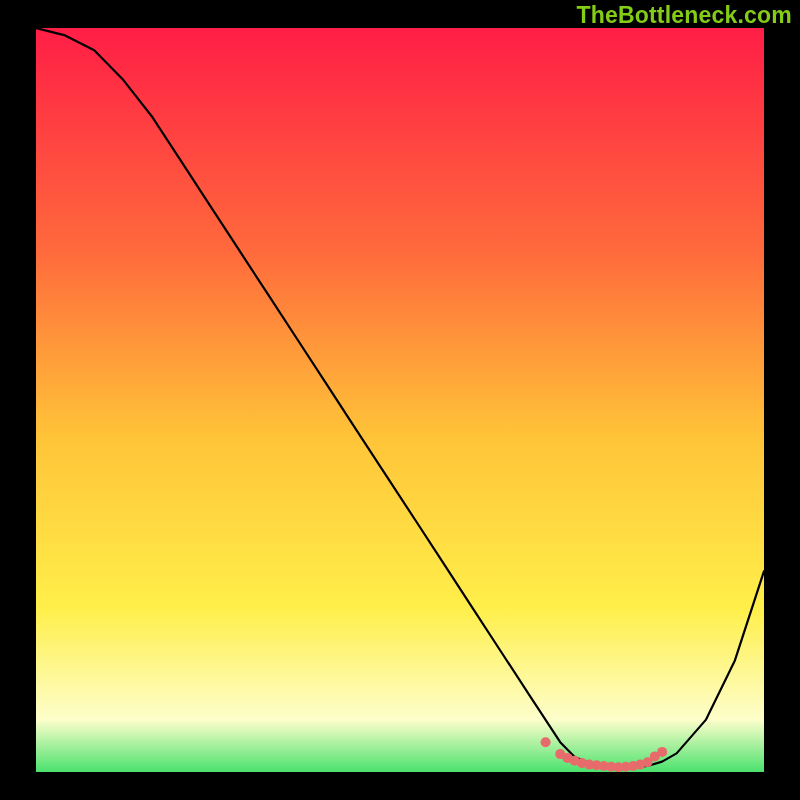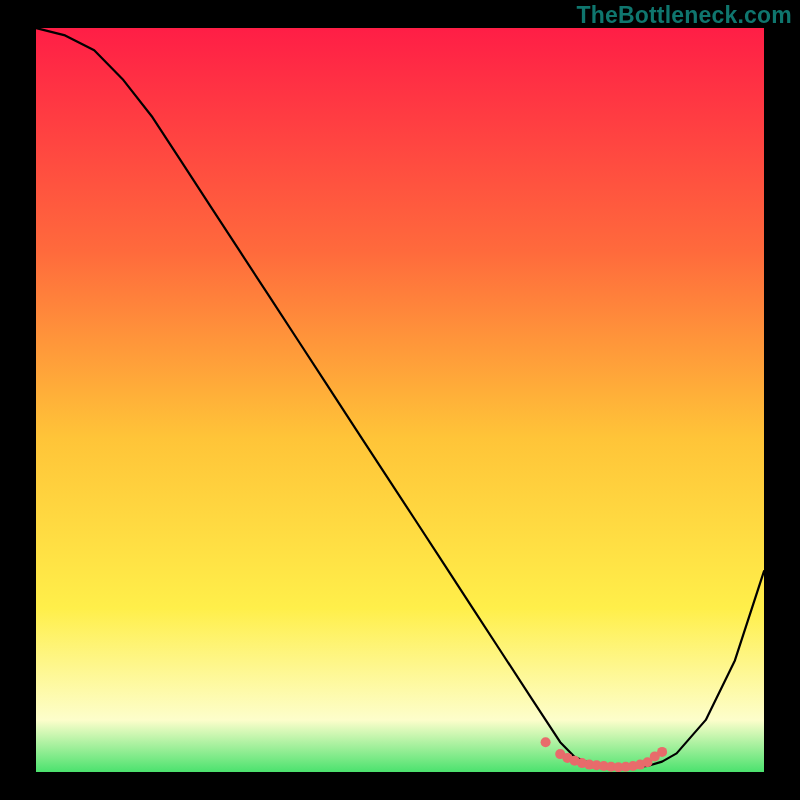--- a/index.html
+++ b/index.html
@@ -14,21 +14,21 @@
   .frame {
     position: relative;
     width: 800px;
     height: 800px;
     background: #000;
   }
   .watermark {
     position: absolute;
     top: 2px;
     right: 8px;
-    color: #0f766e;
+    color: #84cc16;
     font-size: 23px;
     font-weight: 600;
     letter-spacing: 0.2px;
     z-index: 10;
   }
   .plot-area {
     position: absolute;
     left: 36px;
     top: 28px;
     width: 728px;

